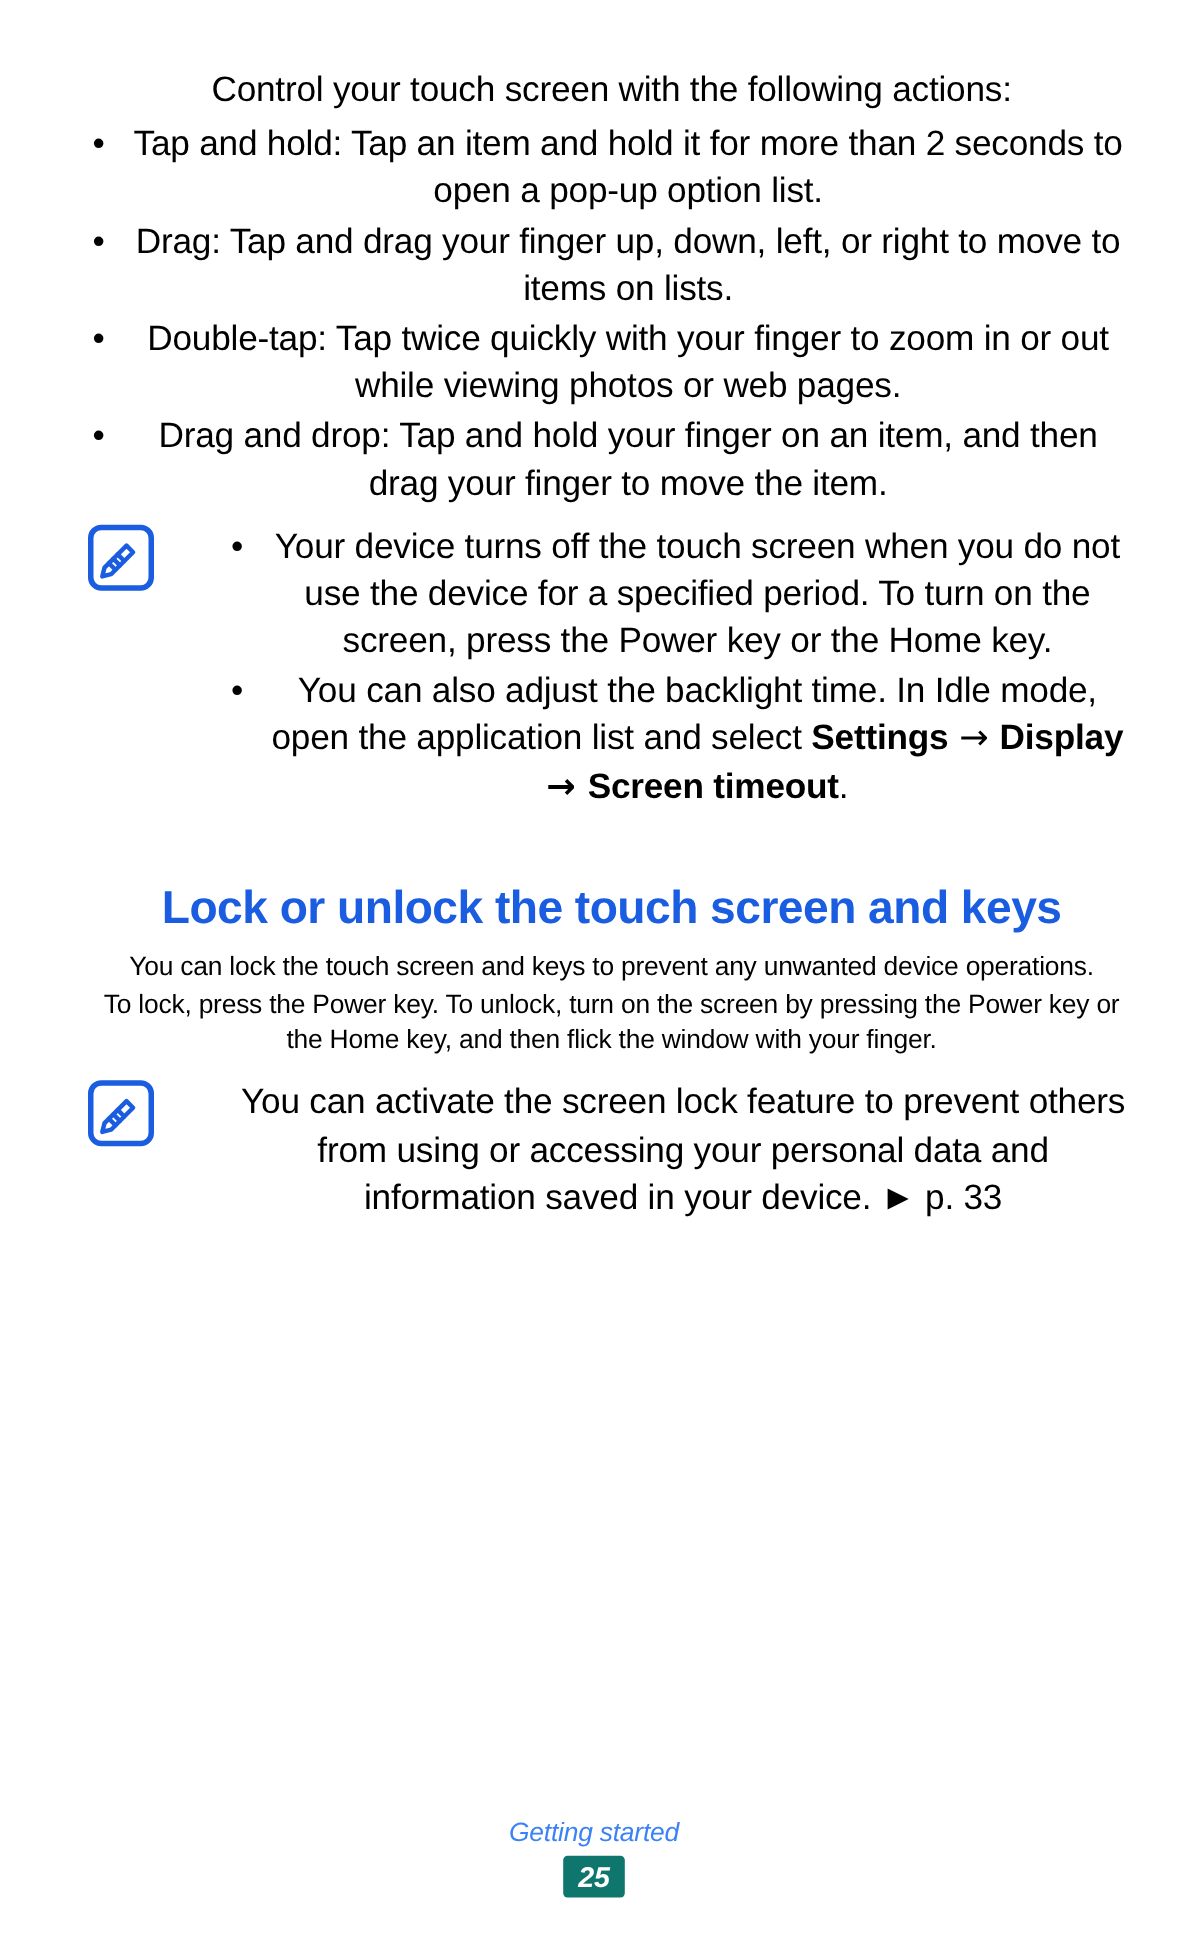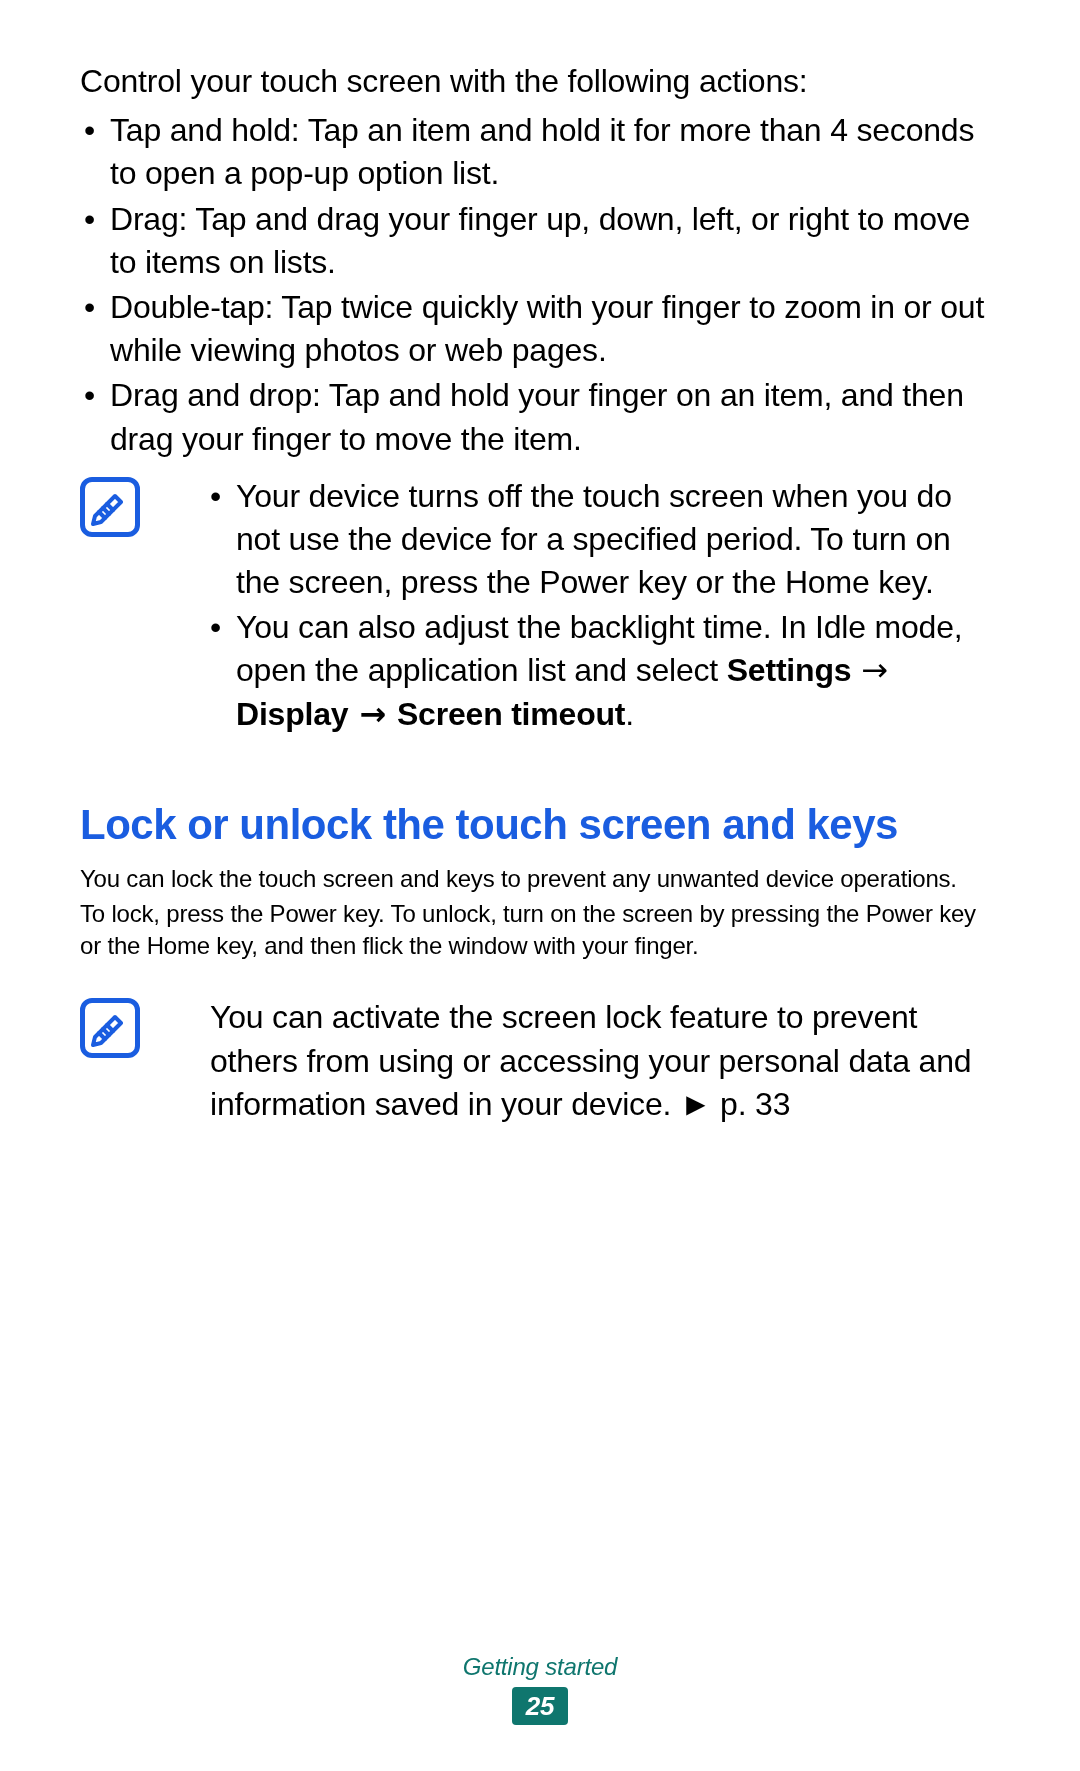--- a/index.html
+++ b/index.html
@@ -6,21 +6,22 @@
     body {
       width: 1080px;
       height: 1771px;
       background: #fff;
       font-family: "Segoe UI", "Helvetica Neue", Arial, sans-serif;
       color: #000;
       position: relative;
       letter-spacing: -0.2px;
     }
     .page {
-      padding: 60px 80px 0 80px;
+      padding: 60px 48px 0 80px;
+      text-align: center;
     }
     .intro {
       font-size: 32px;
       line-height: 1.35;
       margin-bottom: 6px;
     }
     ul.main-list {
       list-style: none;
       padding-left: 30px;
     }
@@ -99,21 +100,21 @@
     .footer {
       position: absolute;
       bottom: 46px;
       left: 0;
       right: 0;
       text-align: center;
     }
     .footer .section-name {
       font-style: italic;
       font-size: 24px;
-      color: #0f766e;
+      color: #3b82f6;
       margin-bottom: 6px;
     }
     .footer .page-badge {
       display: inline-block;
       background: #0f766e;
       color: #fff;
       font-size: 26px;
       font-weight: 600;
       line-height: 1;
       padding: 6px 14px;
@@ -123,21 +124,21 @@
     .tri { display:inline-block; }
   </style>
 </head>
 <body>
 
 <div class="page">
 
   <p class="intro">Control your touch screen with the following actions:</p>
 
   <ul class="main-list">
-    <li>Tap and hold: Tap an item and hold it for more than 4 seconds to open a pop-up option list.</li>
+    <li>Tap and hold: Tap an item and hold it for more than 2 seconds to open a pop-up option list.</li>
     <li>Drag: Tap and drag your finger up, down, left, or right to move to items on lists.</li>
     <li>Double-tap: Tap twice quickly with your finger to zoom in or out while viewing photos or web pages.</li>
     <li>Drag and drop: Tap and hold your finger on an item, and then drag your finger to move the item.</li>
   </ul>
 
   <div class="note-row">
     <div class="note-icon">
       <svg width="42" height="42" viewBox="0 0 42 42">
         <g stroke="#1a5de0" stroke-width="4" fill="none" stroke-linecap="round" stroke-linejoin="round">
           <path d="M6 30 L26 10 L32 16 L12 36 L4 38 L6 30 Z"></path>
@@ -153,21 +154,21 @@
         <span>You can also adjust the backlight time. In Idle mode, open the application list and select </span><strong>Settings</strong><span class="arrow"> → </span><strong>Display</strong><strong class="arrow"> → </strong><strong>Screen timeout</strong><span>.</span>
       </li>
     </ul>
   </div>
 
   <h2 class="heading">Lock or unlock the touch screen and keys</h2>
 
   <p class="para">You can lock the touch screen and keys to prevent any unwanted device operations.</p>
   <p class="para">To lock, press the Power key. To unlock, turn on the screen by pressing the Power key or the Home key, and then flick the window with your finger.</p>
 
-  <div class="note-row" style="margin-top:34px;">
+  <div class="note-row" style="margin-top:18px;">
     <div class="note-icon">
       <svg width="42" height="42" viewBox="0 0 42 42">
         <g stroke="#1a5de0" stroke-width="4" fill="none" stroke-linecap="round" stroke-linejoin="round">
           <path d="M6 30 L26 10 L32 16 L12 36 L4 38 L6 30 Z"></path>
           <line x1="10" y1="26" x2="16" y2="32"></line>
           <line x1="14" y1="22" x2="20" y2="28"></line>
           <line x1="18" y1="18" x2="24" y2="24"></line>
         </g>
       </svg>
     </div>

